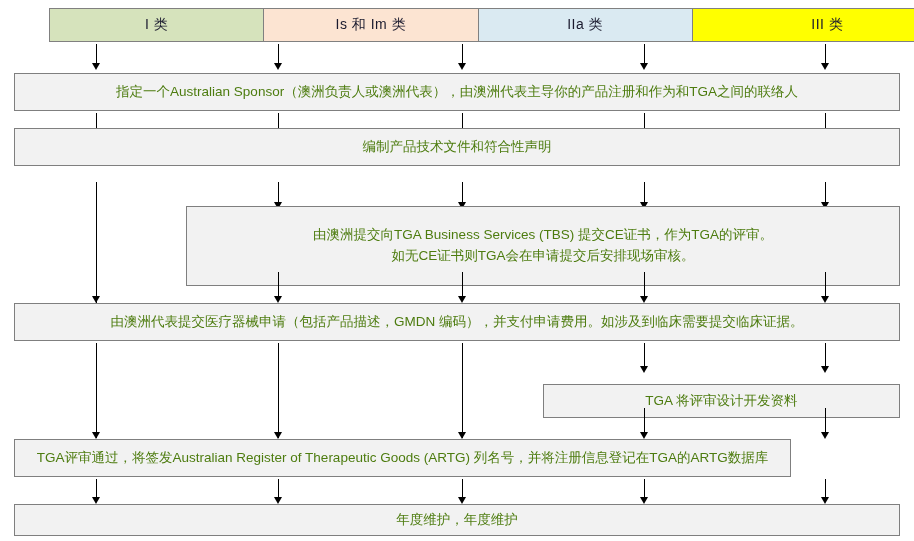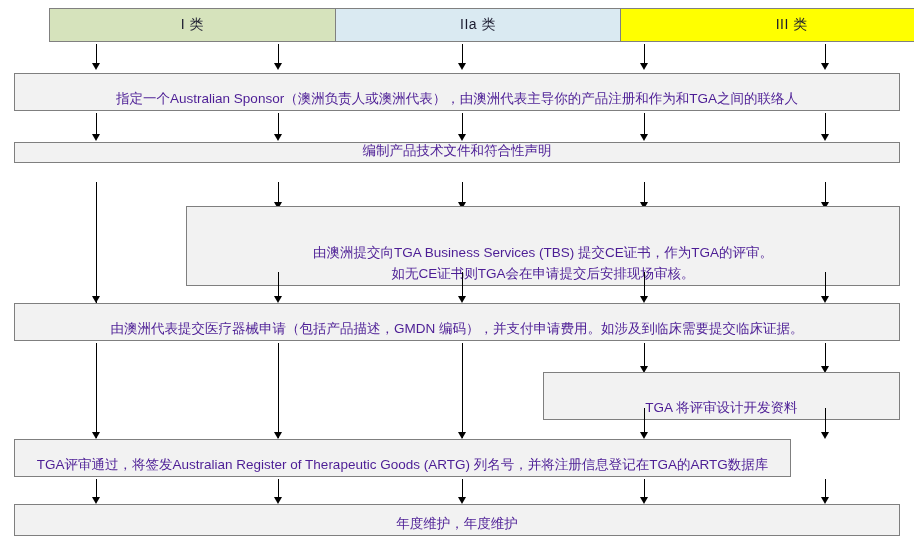--- a/index.html
+++ b/index.html
@@ -47,25 +47,25 @@
 
   
   .pbox {
     position: absolute;
     background: #f2f2f2;
     border: 1px solid #7f7f7f;
     box-sizing: border-box;
     display: flex;
     flex-direction: column;
     align-items: center;
-    justify-content: flex-end;
+    justify-content: center;
     font-size: 13.5px;
     line-height: 1.55;
     text-align: center;
-    color: #4c1d95;
+    color: #4d7c0f;
   }
   .pbox .line { display: block; white-space: nowrap; }
 
   
   .arrow {
     position: absolute;
     width: 9px;
     pointer-events: none;
   }
   .arrow .stem {
@@ -87,20 +87,23 @@
 </style>
 </head>
 <body>
 
 <div id="flow">
 
   <div class="class-bar">
     <div class="class-cell" style="background: rgb(214, 227, 188);">
       <span>I 类</span>
     </div>
+    <div class="class-cell" style="background: rgb(252, 228, 210);">
+      <span>Is 和 Im 类</span>
+    </div>
     <div class="class-cell" style="background: rgb(218, 234, 242);">
       <span>IIa 类</span>
     </div>
     <div class="class-cell" style="background: rgb(255, 255, 0); padding-left: 28px;">
       <span>III 类</span>
     </div>
   </div>
 
   <div class="arrow" style="left:92px; top:44px; height:26px;">
     <div class="stem" style="height:19px;"></div>
@@ -141,21 +144,21 @@
   </div>
   <div class="arrow" style="left:640px; top:113px; height:28px;">
     <div class="stem" style="height:21px;"></div>
       <div class="head" style="top:21px;"></div>
   </div>
   <div class="arrow" style="left:821px; top:113px; height:28px;">
     <div class="stem" style="height:21px;"></div>
       <div class="head" style="top:21px;"></div>
   </div>
 
-  <div class="pbox" style="left:14px; top:142px; width:886px; height:21px;">
+  <div class="pbox" style="left:14px; top:128px; width:886px; height:38px;">
     <span class="line">编制产品技术文件和符合性声明</span>
   </div>
 
   <div class="arrow" style="left:92px; top:182px; height:123px;">
     <div class="stem" style="height:123px;"></div>
   </div>
 
   <div class="arrow" style="left:274px; top:182px; height:27px;">
     <div class="stem" style="height:20px;"></div>
       <div class="head" style="top:20px;"></div>
@@ -214,21 +217,21 @@
 
   <div class="arrow" style="left:640px; top:343px; height:30px;">
     <div class="stem" style="height:23px;"></div>
       <div class="head" style="top:23px;"></div>
   </div>
   <div class="arrow" style="left:821px; top:343px; height:30px;">
     <div class="stem" style="height:23px;"></div>
       <div class="head" style="top:23px;"></div>
   </div>
 
-  <div class="pbox" style="left:543px; top:372px; width:357px; height:48px;">
+  <div class="pbox" style="left:543px; top:384px; width:357px; height:34px;">
     <span class="line">TGA 将评审设计开发资料</span>
   </div>
 
   <div class="arrow" style="left:640px; top:408px; height:31px;">
     <div class="stem" style="height:24px;"></div>
       <div class="head" style="top:24px;"></div>
   </div>
   <div class="arrow" style="left:821px; top:408px; height:31px;">
     <div class="stem" style="height:24px;"></div>
       <div class="head" style="top:24px;"></div>

